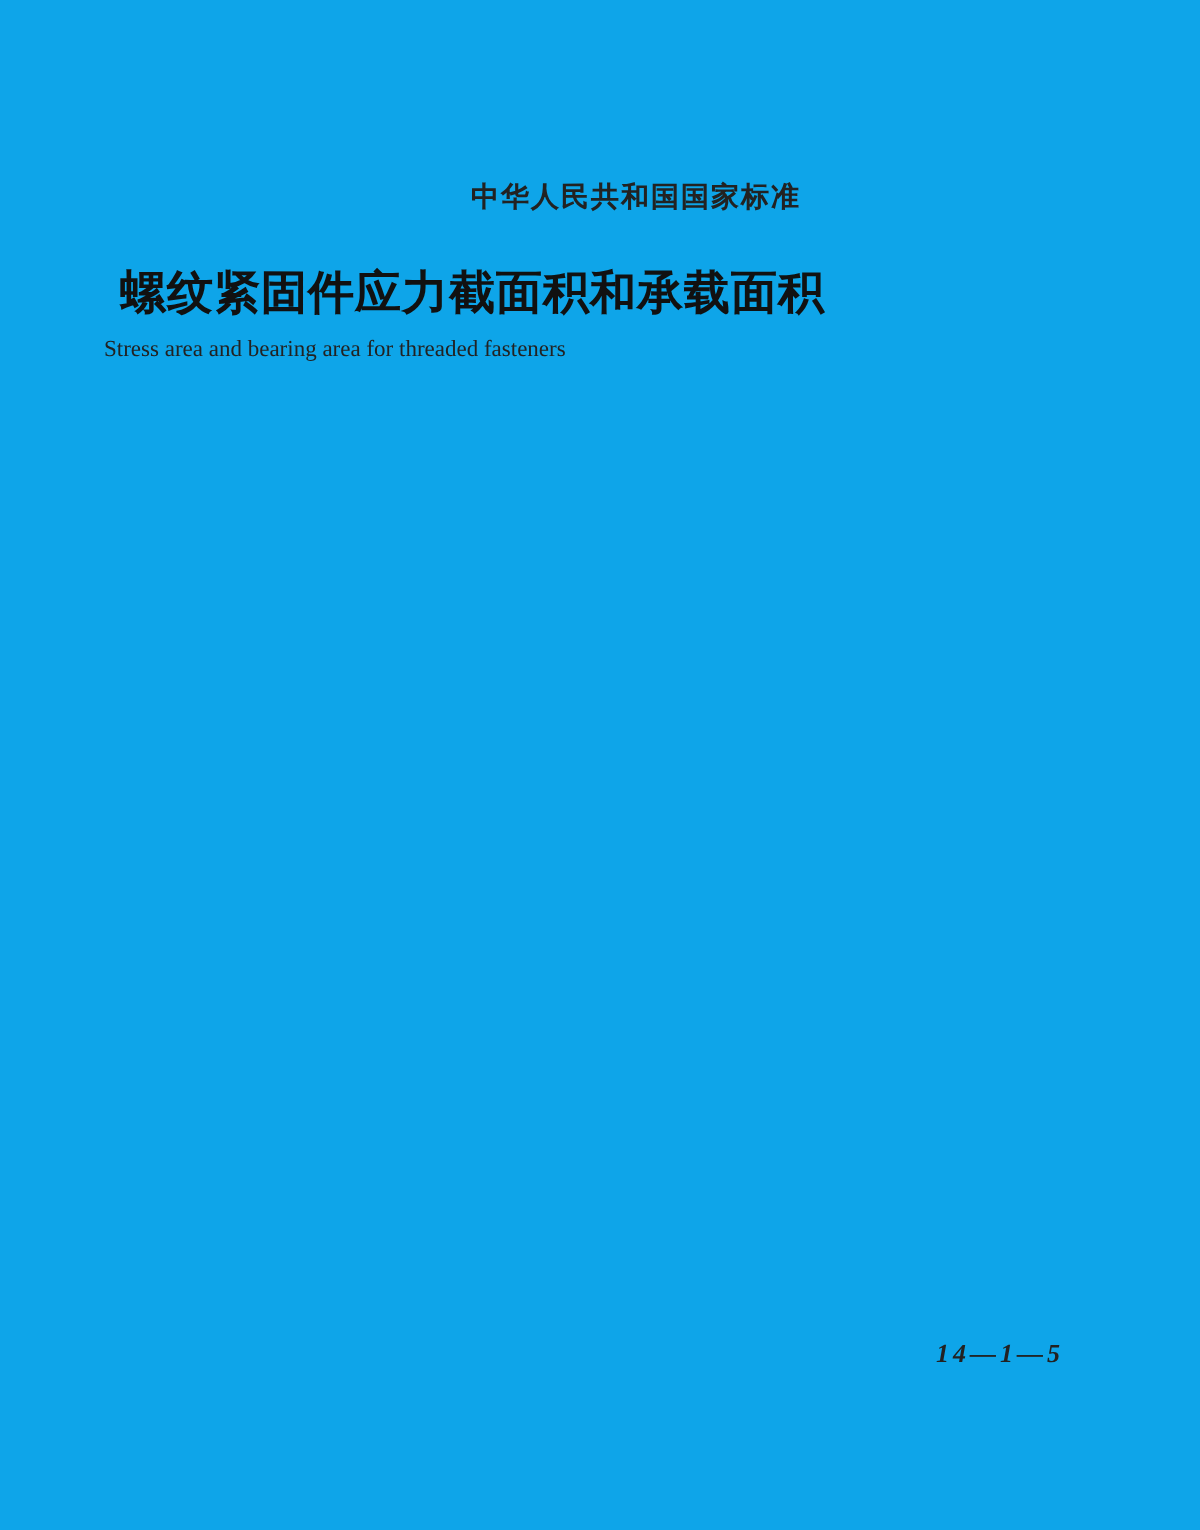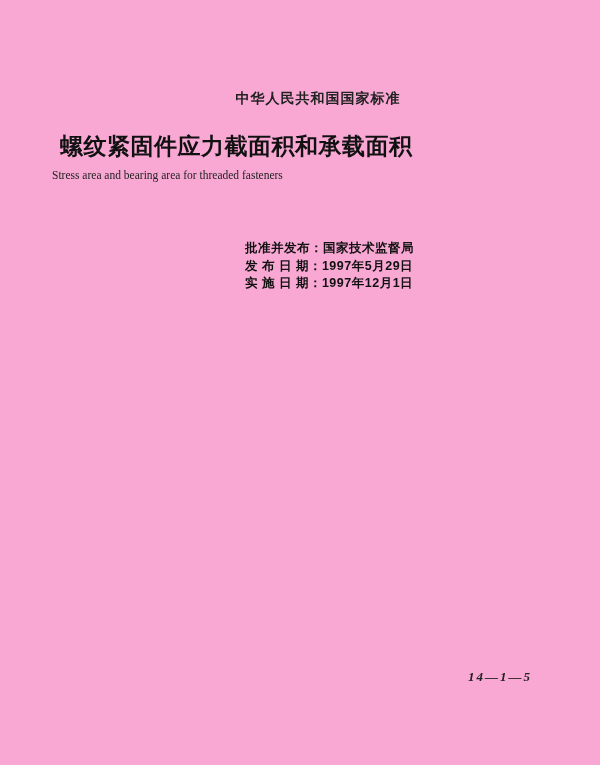--- a/index.html
+++ b/index.html
@@ -11,21 +11,21 @@
     width: 600px;
     height: 765px;
     position: relative;
     overflow: hidden;
     font-family: "Liberation Sans", "DejaVu Sans", sans-serif;
     color: #1a1a1a;
   }
   .page {
     position: absolute;
     inset: 0;
-    background: #f9a8d4;
+    background: #0ea5e9;
   }
   .std-header {
     position: absolute;
     top: 90px;
     left: 36px;
     width: 564px;
     text-align: center;
     font-size: 14px;
     font-weight: 600;
     letter-spacing: 1px;
@@ -95,21 +95,16 @@
 
 <div class="page">
 
   <div class="std-header">中华人民共和国国家标准</div>
 
   <div class="doc-title">螺纹紧固件应力截面积和承载面积</div>
 
   <div class="doc-subtitle-en">Stress area and bearing area for threaded fasteners</div>
 
 
-  <div class="approval-block">
-    <div>批准并发布：国家技术监督局</div>
-    <div>发 布 日 期：1997年5月29日</div>
-    <div>实 施 日 期：1997年12月1日</div>
-  </div>
 
   <div class="page-number">14—1—5</div>
 
 </div>
 
 </body></html>

